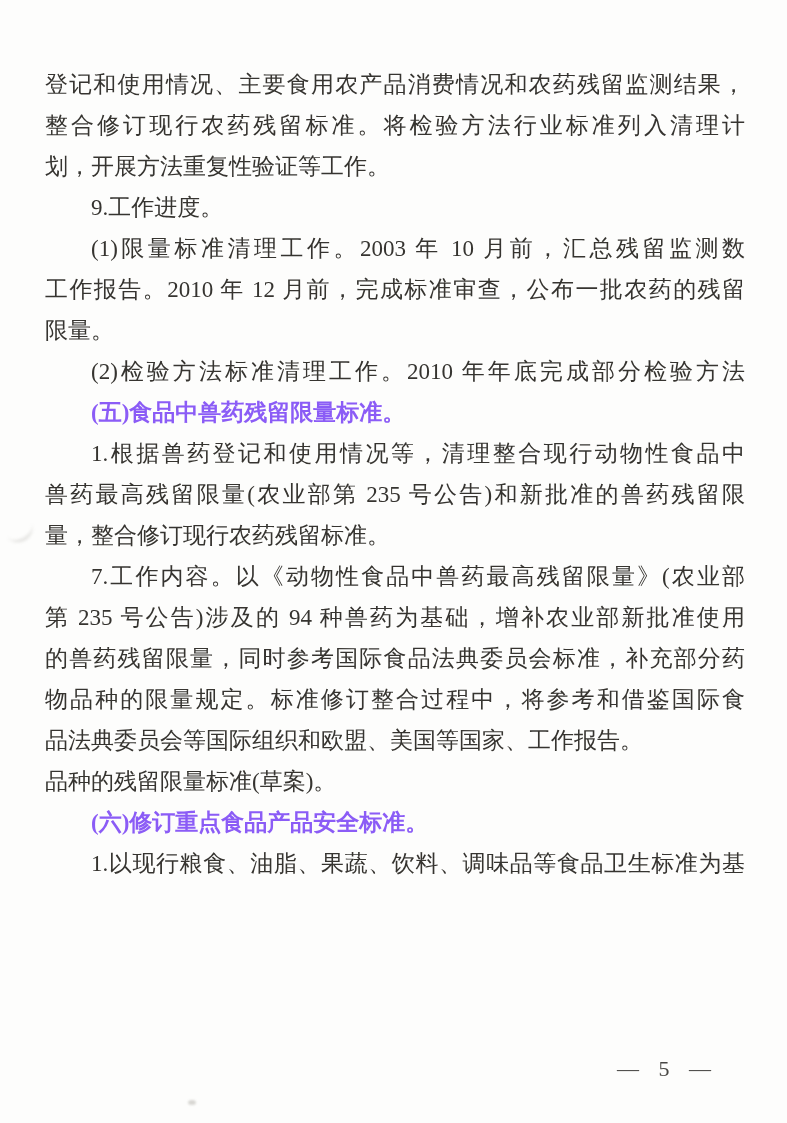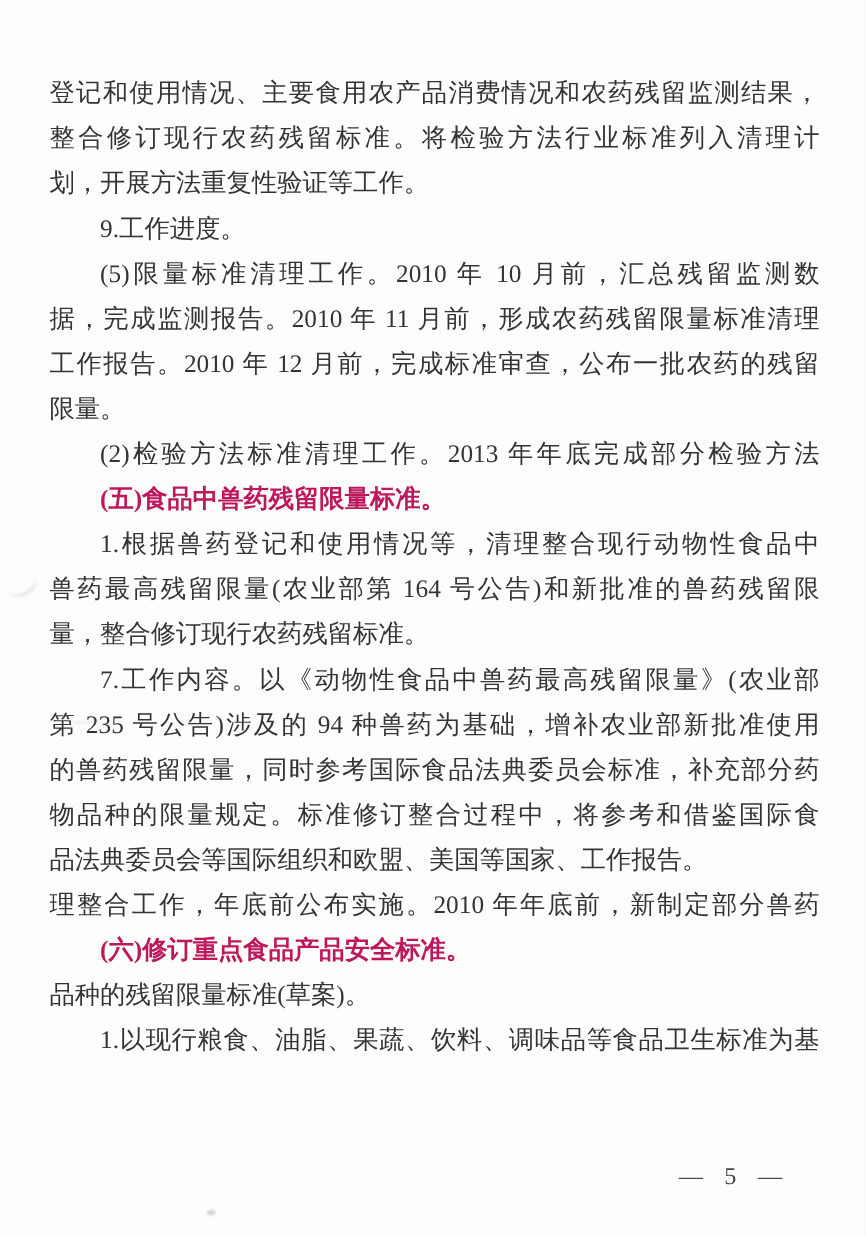--- a/index.html
+++ b/index.html
@@ -34,21 +34,21 @@
   }
   .line.end {
     text-align: right;
     text-align-last: left;
   }
   .line.ind {
     text-indent: 46px;
   }
   .line.heading {
     font-weight: 600;
-    color: #be185d;
+    color: #8b5cf6;
   }
   .page-num {
     position: absolute;
     right: 73px;
     top: 1048px;
     height: 41px;
     line-height: 41px;
     font-size: 22px;
     color: #484744;
     letter-spacing: 3px;
@@ -92,37 +92,35 @@
 </style>
 </head>
 <body>
 
 <div class="page">
   <div class="text-block">
     <div class="line">登记和使用情况、主要食用农产品消费情况和农药残留监测结果，</div>
     <div class="line">整合修订现行农药残留标准。将检验方法行业标准列入清理计</div>
     <div class="line end">划，开展方法重复性验证等工作。</div>
     <div class="line ind end">9.工作进度。</div>
-    <div class="line ind">(5)限量标准清理工作。2010 年 10 月前，汇总残留监测数</div>
-    <div class="line">据，完成监测报告。2010 年 11 月前，形成农药残留限量标准清理</div>
+    <div class="line ind">(1)限量标准清理工作。2003 年 10 月前，汇总残留监测数</div>
     <div class="line">工作报告。2010 年 12 月前，完成标准审查，公布一批农药的残留</div>
     <div class="line end">限量。</div>
-    <div class="line ind">(2)检验方法标准清理工作。2013 年年底完成部分检验方法</div>
+    <div class="line ind">(2)检验方法标准清理工作。2010 年年底完成部分检验方法</div>
     <div class="line ind end heading">(五)食品中兽药残留限量标准。</div>
     <div class="line ind">1.根据兽药登记和使用情况等，清理整合现行动物性食品中</div>
-    <div class="line">兽药最高残留限量(农业部第 164 号公告)和新批准的兽药残留限</div>
+    <div class="line">兽药最高残留限量(农业部第 235 号公告)和新批准的兽药残留限</div>
     <div class="line end">量，整合修订现行农药残留标准。</div>
     <div class="line ind">7.工作内容。以《动物性食品中兽药最高残留限量》(农业部</div>
     <div class="line">第 235 号公告)涉及的 94 种兽药为基础，增补农业部新批准使用</div>
     <div class="line">的兽药残留限量，同时参考国际食品法典委员会标准，补充部分药</div>
     <div class="line">物品种的限量规定。标准修订整合过程中，将参考和借鉴国际食</div>
     <div class="line end">品法典委员会等国际组织和欧盟、美国等国家、工作报告。</div>
-    <div class="line">理整合工作，年底前公布实施。2010 年年底前，新制定部分兽药</div>
+    <div class="line end">品种的残留限量标准(草案)。</div>
     <div class="line ind end heading">(六)修订重点食品产品安全标准。</div>
-    <div class="line end">品种的残留限量标准(草案)。</div>
     <div class="line ind">1.以现行粮食、油脂、果蔬、饮料、调味品等食品卫生标准为基</div>
   </div>
 
   <div class="page-num">— 5 —</div>
 
   <div class="smudge-a"></div>
   <div class="smudge-b"></div>
   <div class="speck"></div>
 </div>
 

